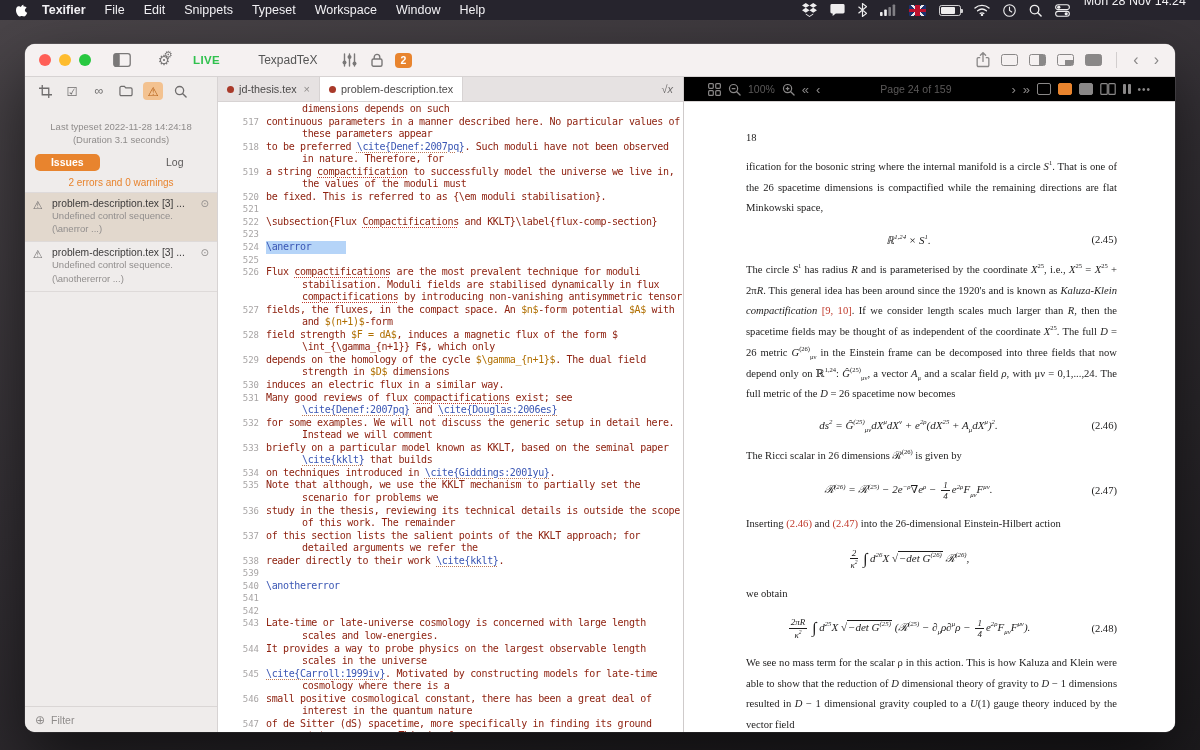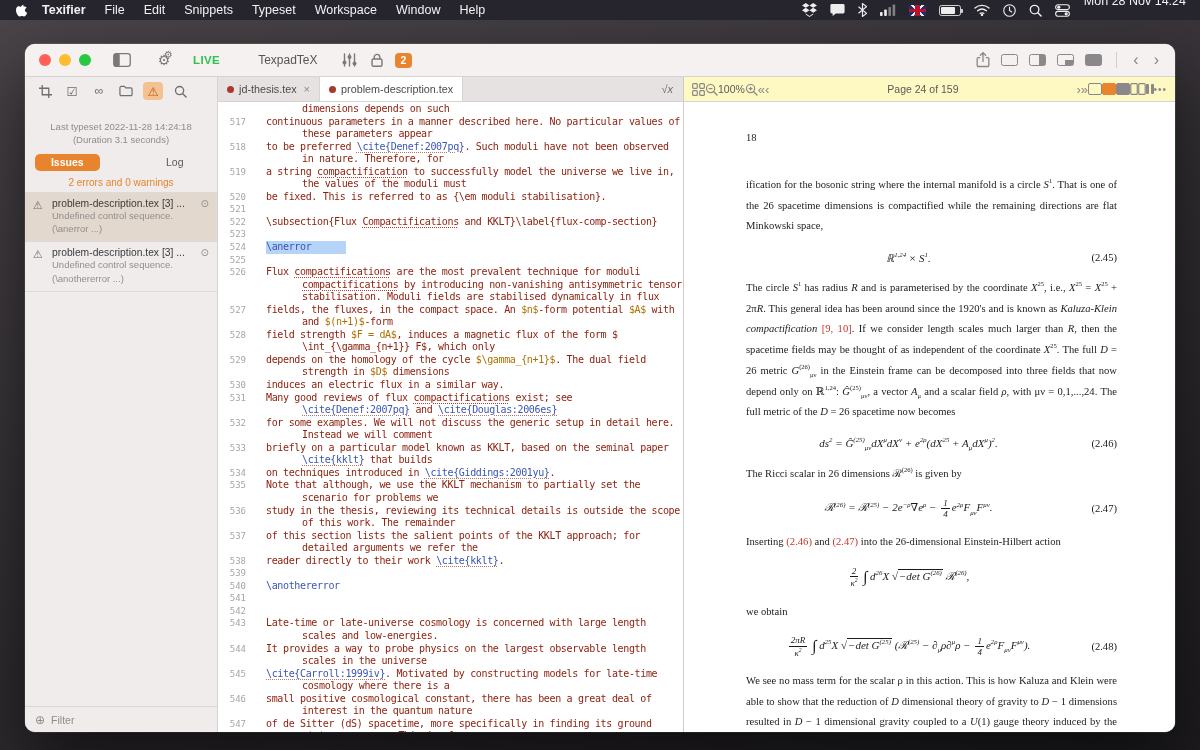--- a/index.html
+++ b/index.html
@@ -85,46 +85,46 @@
   .editor { width:466px; flex:none; display:flex; flex-direction:column; background:#fff; border-right:1px solid #cfcbcb; }
   .tabbar { height:25px; flex:none; background:#e6e2e2; border-bottom:1px solid #d7d3d3; display:flex; align-items:stretch; font-size:10.8px; color:#4c4a4a; }
   .tab { display:flex; align-items:center; gap:5px; padding:0 9px; border-right:1px solid #d7d3d3; white-space:nowrap; }
   .tab .dot { width:7px; height:7px; border-radius:50%; background:#a93a2a; flex:none; }
   .tab.active { background:#fff; }
   .tab .close { color:#8f8c8b; margin-left:2px; font-size:11px; }
   .tabbar .tspacer { flex:1; }
   .mathprev { display:flex; align-items:center; padding:0 10px; color:#6f6d6d; font-size:11px; font-style:italic; }
   .code { flex:1; overflow:hidden; font-family:"DejaVu Sans Mono","Liberation Mono",monospace; padding-top:1px; }
   .crow { display:flex; height:12.55px; line-height:12.55px; overflow:hidden; }
-  .lnum { width:48px; flex:none; text-align:right; padding-right:20px; color:#a8a5a5; font-size:9px; }
+  .lnum { width:48px; flex:none; text-align:right; padding-right:7px; color:#a8a5a5; font-size:9px; }
   .ctext { white-space:pre; font-size:10px; letter-spacing:-0.35px; color:#8e2210; }
   .ctext.wrap { padding-left:36px; }
   .crow.hl .ctext { background:#b5d4f8; padding-right:3.5em; }
   .tok-cite { color:#3a56b4; text-decoration:underline dotted 1px #b75; text-underline-offset:2px; }
   .tok-math { color:#b06f00; }
   .tok-cmd { color:#3a56b4; }
   .spell { text-decoration:underline dotted 1px #c0392b; text-underline-offset:2px; }
 
   
   .pdfpane { flex:1; display:flex; flex-direction:column; background:#fff; min-width:0; }
-  .pdftoolbar { height:25px; flex:none; background:#fef9c3; border-bottom:1px solid #d7d3d3;
-    display:flex; align-items:center; padding:0 8px; color:#6f6d6d; font-size:10.5px; }
+  .pdftoolbar { height:25px; flex:none; background:#000000; border-bottom:1px solid #d7d3d3;
+    display:flex; align-items:center; padding:0 24px; color:#6f6d6d; font-size:10.5px; gap:7px; }
   .pnav { font-size:13px; color:#8a8888; line-height:1; }
   .pspace { flex:1; }
   .pagetext { color:#5c5a5a; }
   .ptool-sq { width:14px; height:12px; border:1.3px solid #8a8888; border-radius:2px; }
   .ptool-sq.orange { background:#e8842e; border-color:#e8842e; position:relative; }
   .ptool-sq.dark { background:#8a8888; }
   .pauseic { display:flex; gap:2.5px; }
   .pauseic i { width:2.5px; height:10px; background:#8a8888; border-radius:1px; }
   .dots3 { letter-spacing:1px; color:#8a8888; font-size:10px; }
 
   .pdfscroll { flex:1; overflow:hidden; }
   .pdfpage { padding:30px 58px 0 62px; font-family:"Liberation Serif","DejaVu Serif",serif; color:#1c1b1b; }
-  .pagenum { font-size:10.5px; margin-bottom:32px; }
+  .pagenum { font-size:10.5px; margin-bottom:14px; }
   .para { font-size:10.6px; line-height:1.95; text-align:justify; }
   .link { color:#c0392b; }
   .eqrow { display:flex; align-items:center; margin:13px 0; }
   .eqbody { flex:1; text-align:center; font-size:11px; font-style:italic; }
   .eqbody sup, .eqbody sub, .para sup, .para sub { font-size:.62em; }
   .eqnum { width:46px; text-align:right; font-size:10.6px; font-style:normal; }
   .frac { display:inline-flex; flex-direction:column; vertical-align:middle; text-align:center;
     font-size:.82em; line-height:1.15; margin:0 2px; }
   .frac > span:first-child { border-bottom:1px solid #1c1b1b; padding:0 2px; }
   .ov { border-top:1px solid #1c1b1b; padding:0 1px; }
@@ -399,25 +399,25 @@
           <div class="crow">
             <span class="lnum">525</span>
             <span class="ctext"></span>
           </div>
           <div class="crow">
             <span class="lnum">526</span>
             <span class="ctext">Flux <span class="spell">compactifications</span> are the most prevalent technique for moduli</span>
           </div>
           <div class="crow">
             <span class="lnum"></span>
+            <span class="ctext wrap">stabilisation. Moduli fields are stabilised dynamically in flux</span>
+          </div>
+          <div class="crow">
+            <span class="lnum"></span>
             <span class="ctext wrap"><span class="spell">compactifications</span> by introducing non-vanishing antisymmetric tensor</span>
-          </div>
-          <div class="crow">
-            <span class="lnum"></span>
-            <span class="ctext wrap">stabilisation. Moduli fields are stabilised dynamically in flux</span>
           </div>
           <div class="crow">
             <span class="lnum">527</span>
             <span class="ctext">fields, the fluxes, in the compact space. An <span class="tok-math">$n$</span>-form potential <span class="tok-math">$A$</span> with</span>
           </div>
           <div class="crow">
             <span class="lnum"></span>
             <span class="ctext wrap">and <span class="tok-math">$(n+1)$</span>-form</span>
           </div>
           <div class="crow">

